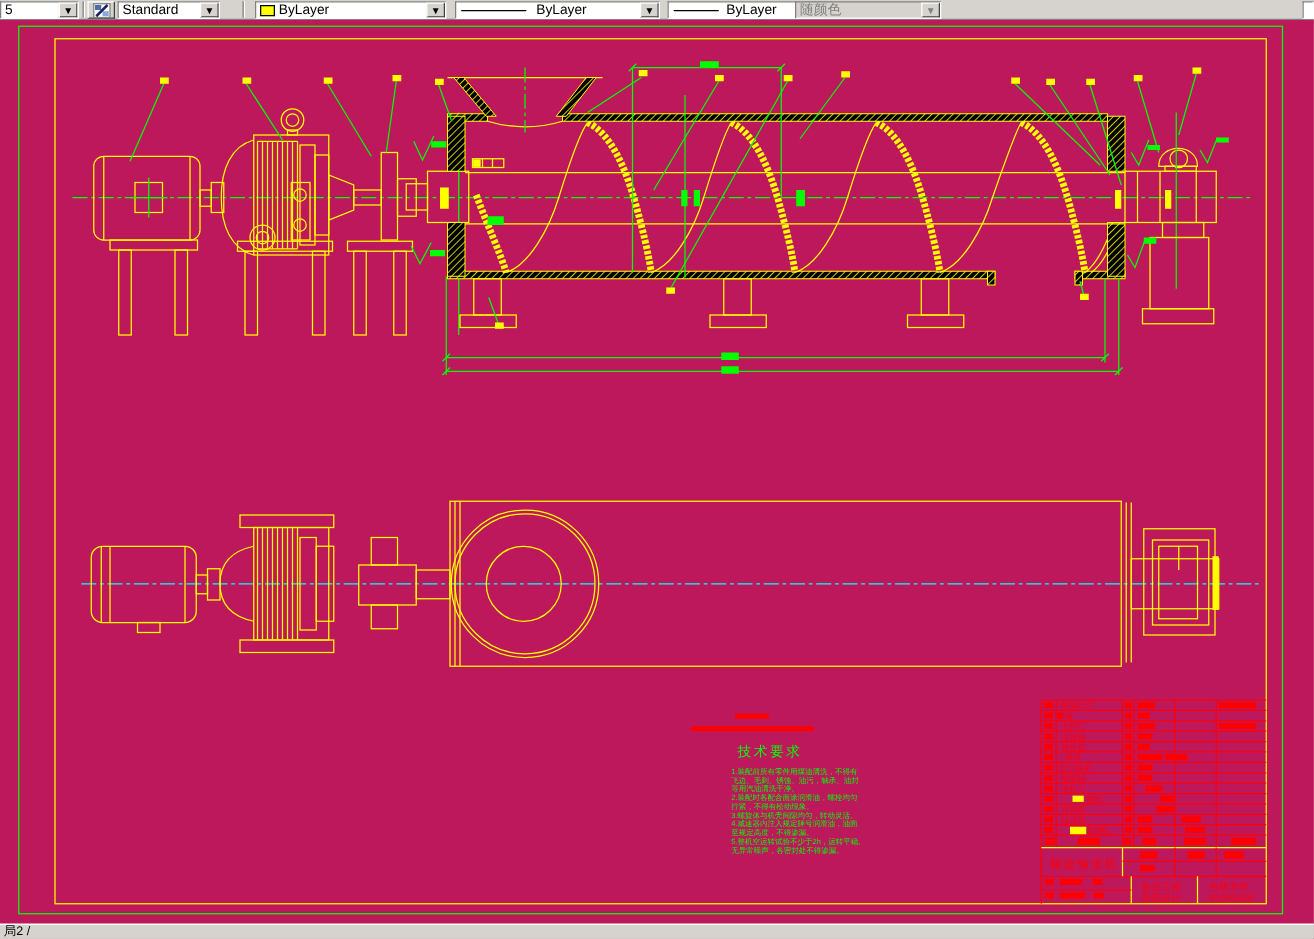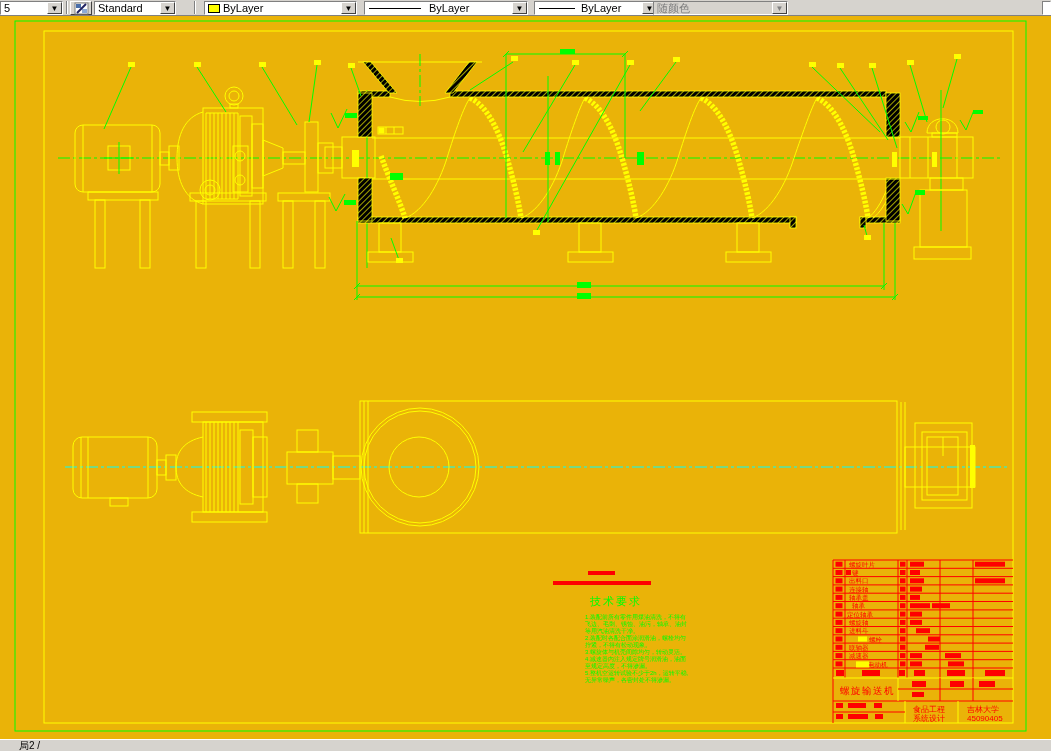--- a/index.html
+++ b/index.html
@@ -7,22 +7,22 @@
 .toolbar{position:absolute;left:0;top:0;width:1051px;height:16px;background:#d6d3ce;border-bottom:1px solid #808080}
 .combo{position:absolute;top:1px;height:14px;background:#fff;border:1px solid;border-color:#808080 #fff #fff #808080;font-size:11px;color:#000;display:flex;align-items:center;overflow:hidden}
 .combo .txt{flex:1;padding-left:3px;white-space:nowrap;line-height:12px}
 .arrowbtn{width:15px;height:12px;background:#d6d3ce;border:1px solid;border-color:#fff #404040 #404040 #fff;display:flex;align-items:center;justify-content:center;font-size:8px;color:#000;flex:none}
 .combo.disabled{background:#d6d3ce;color:#808080}
 .combo.disabled .arrowbtn{color:#808080}
 .sep{position:absolute;top:1px;width:2px;height:13px;border-left:1px solid #808080;border-right:1px solid #fff}
 .tbtn{position:absolute;top:1px;width:22px;height:14px;background:#d6d3ce;border:1px solid;border-color:#fff #404040 #404040 #fff;display:flex;align-items:center;justify-content:center}
 .swatch{width:12px;height:9px;background:#ffff00;border:1px solid #000;margin-left:3px;flex:none}
 .lineglyph{height:1px;background:#000;margin-left:4px;flex:none}
-.canvas{position:absolute;left:0;top:16px;width:1051px;height:723px;background:#eab308}
-.statusbar{position:absolute;left:0;top:739px;width:1051px;height:12px;background:#d6d3ce;border-top:1px solid #fff;font-size:10px;color:#000;padding-left:19px;line-height:11px}
+.canvas{position:absolute;left:0;top:16px;width:1051px;height:723px;background:#be185d}
+.statusbar{position:absolute;left:0;top:739px;width:1051px;height:12px;background:#d6d3ce;border-top:1px solid #fff;font-size:10px;color:#000;padding-left:3px;line-height:11px}
 svg text{font-family:"Liberation Sans",sans-serif}
 </style>
 </head>
 <body>
 
 <div class="toolbar">
   <div class="combo" style="left:0;width:63px">
     <span class="txt">5</span>
     <span class="arrowbtn">▼</span>
   </div>
@@ -48,21 +48,21 @@
   <div class="combo" style="left:364px;width:164px">
     <span class="lineglyph" style="width:52px"></span>
     <span class="txt" style="padding-left:8px">ByLayer</span>
     <span class="arrowbtn">▼</span>
   </div>
   <div class="combo" style="left:534px;width:124px">
     <span class="lineglyph" style="width:36px"></span>
     <span class="txt" style="padding-left:6px">ByLayer</span>
     <span class="arrowbtn">▼</span>
   </div>
-  <div class="combo disabled" style="left:653px;width:135px">
+  <div class="combo disabled" style="left:636px;width:117px">
     <span class="txt">随颜色</span>
     <span class="arrowbtn">▼</span>
   </div>
   <div class="combo" style="left:1042px;width:9px"></div>
 </div>
 
 <div class="canvas">
 <svg width="1051" height="723" viewBox="0 0 1051 723">
 <defs>
 <pattern id="hatch" patternUnits="userSpaceOnUse" width="4" height="4" patternTransform="rotate(45)">

